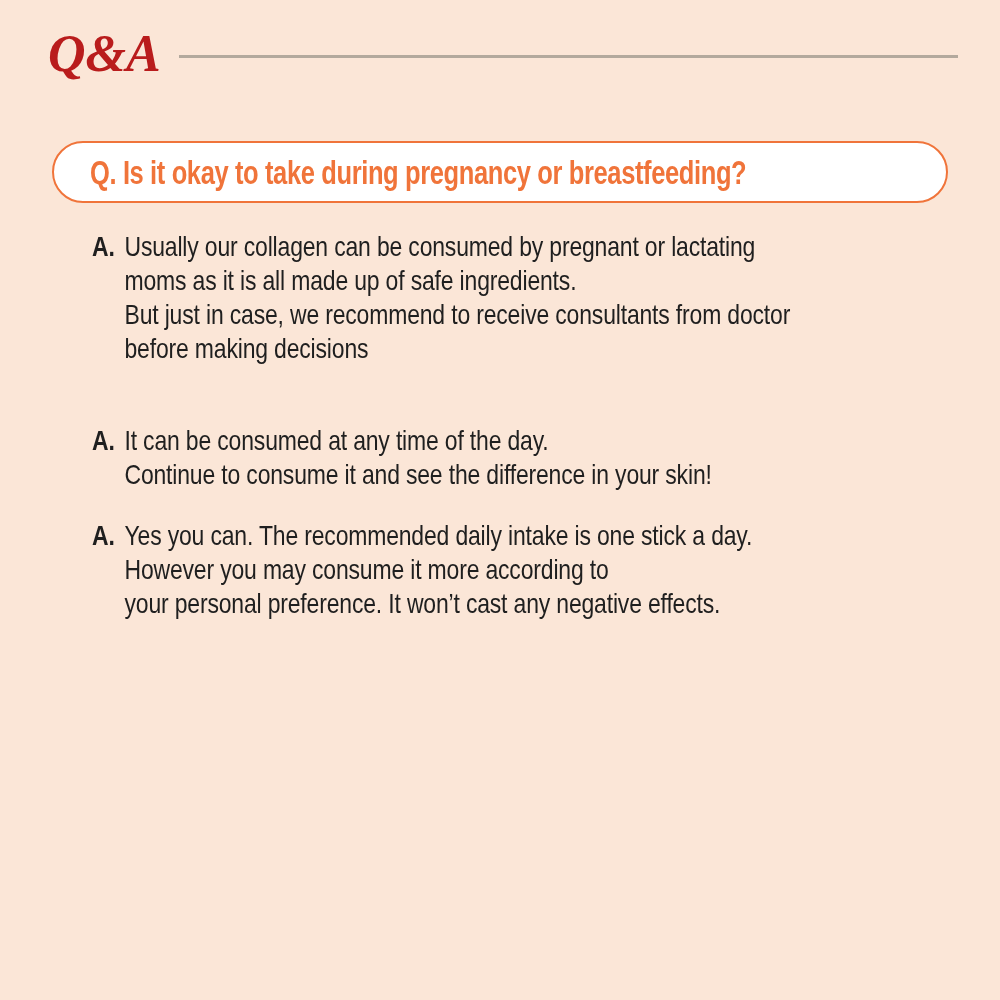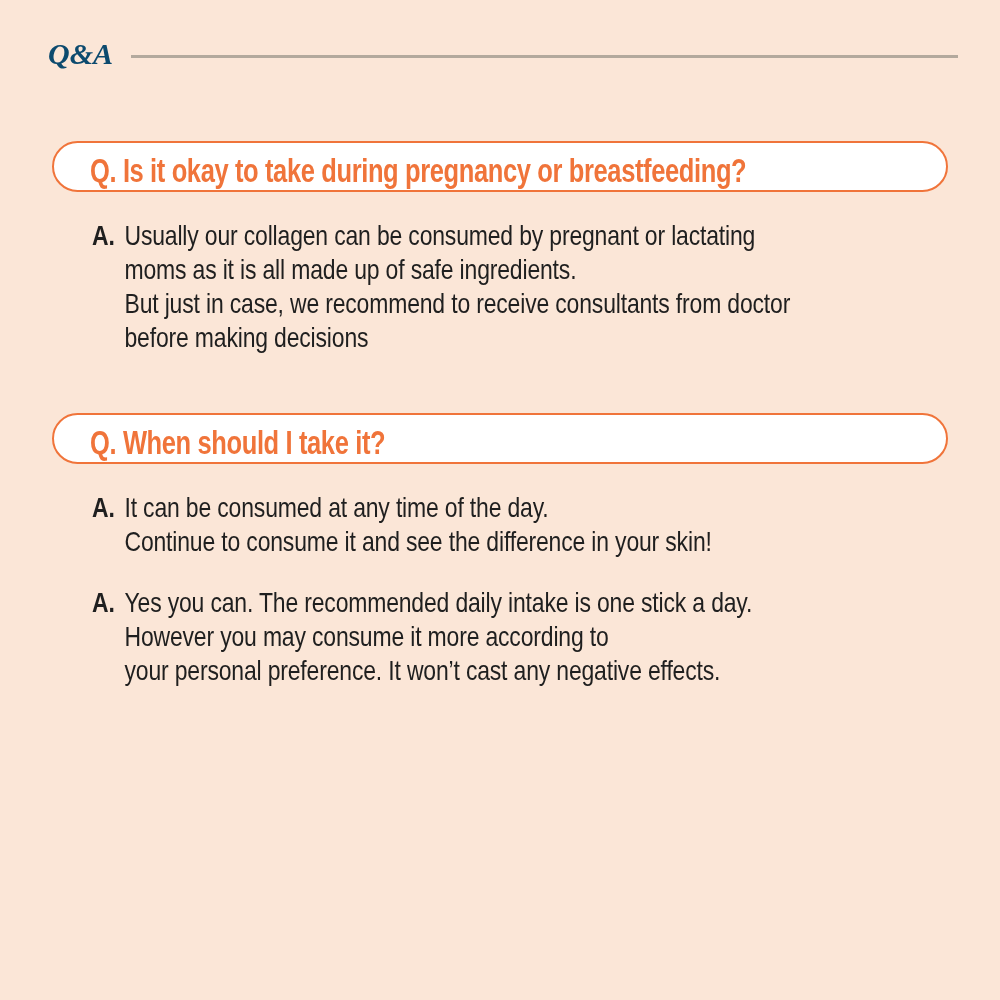--- a/index.html
+++ b/index.html
@@ -24,48 +24,48 @@
   .header {
     display: flex;
     align-items: center;
     padding: 32px 42px 0 48px;
     height: 76px;
   }
   .title {
     font-family: "Liberation Serif", serif;
     font-style: italic;
     font-weight: 700;
-    font-size: 30px;
+    font-size: 52px;
     line-height: 1;
-    color: #0c4a6e;
+    color: #b91c1c;
     letter-spacing: 0px;
     white-space: pre;
   }
   .rule {
     flex: 1;
     height: 3px;
     background: var(--rule);
     margin-left: 18px;
     margin-top: 4px;
   }
 
   
   .qa-section:nth-of-type(1) { margin-top: 94px; }
   .qa-section:nth-of-type(2) { margin-top: 65px; }
   .qa-section:nth-of-type(3) { margin-top: 58px; }
 
   .pill {
     margin-left: 52px;
     width: 896px;
-    height: 51px;
+    height: 62px;
     background: #ffffff;
     border: 2px solid var(--accent);
     border-radius: 34px;
     display: flex;
-    align-items: flex-end;
+    align-items: center;
     padding: 0 36px;
   }
   .pill-text {
     color: var(--accent);
     font-weight: 700;
     font-size: 34px;
     letter-spacing: -0.5px;
     white-space: pre;
     transform: scaleX(0.75);
     transform-origin: left center;
@@ -114,23 +114,20 @@
         <span class="answer-label">A.</span>
         <div class="answer-lines">Usually our collagen can be consumed by pregnant or lactating
 moms as it is all made up of safe ingredients.
 But just in case, we recommend to receive consultants from doctor
 before making decisions</div>
       </div>
     </div>
   </div>
 
   <div class="qa-section">
-    <div class="pill">
-      <div class="pill-text">Q. When should I take it?</div>
-    </div>
     <div class="answer">
       <div class="answer-inner">
         <span class="answer-label">A.</span>
         <div class="answer-lines">It can be consumed at any time of the day.
 Continue to consume it and see the difference in your skin!</div>
       </div>
     </div>
   </div>
 
   <div class="qa-section">

